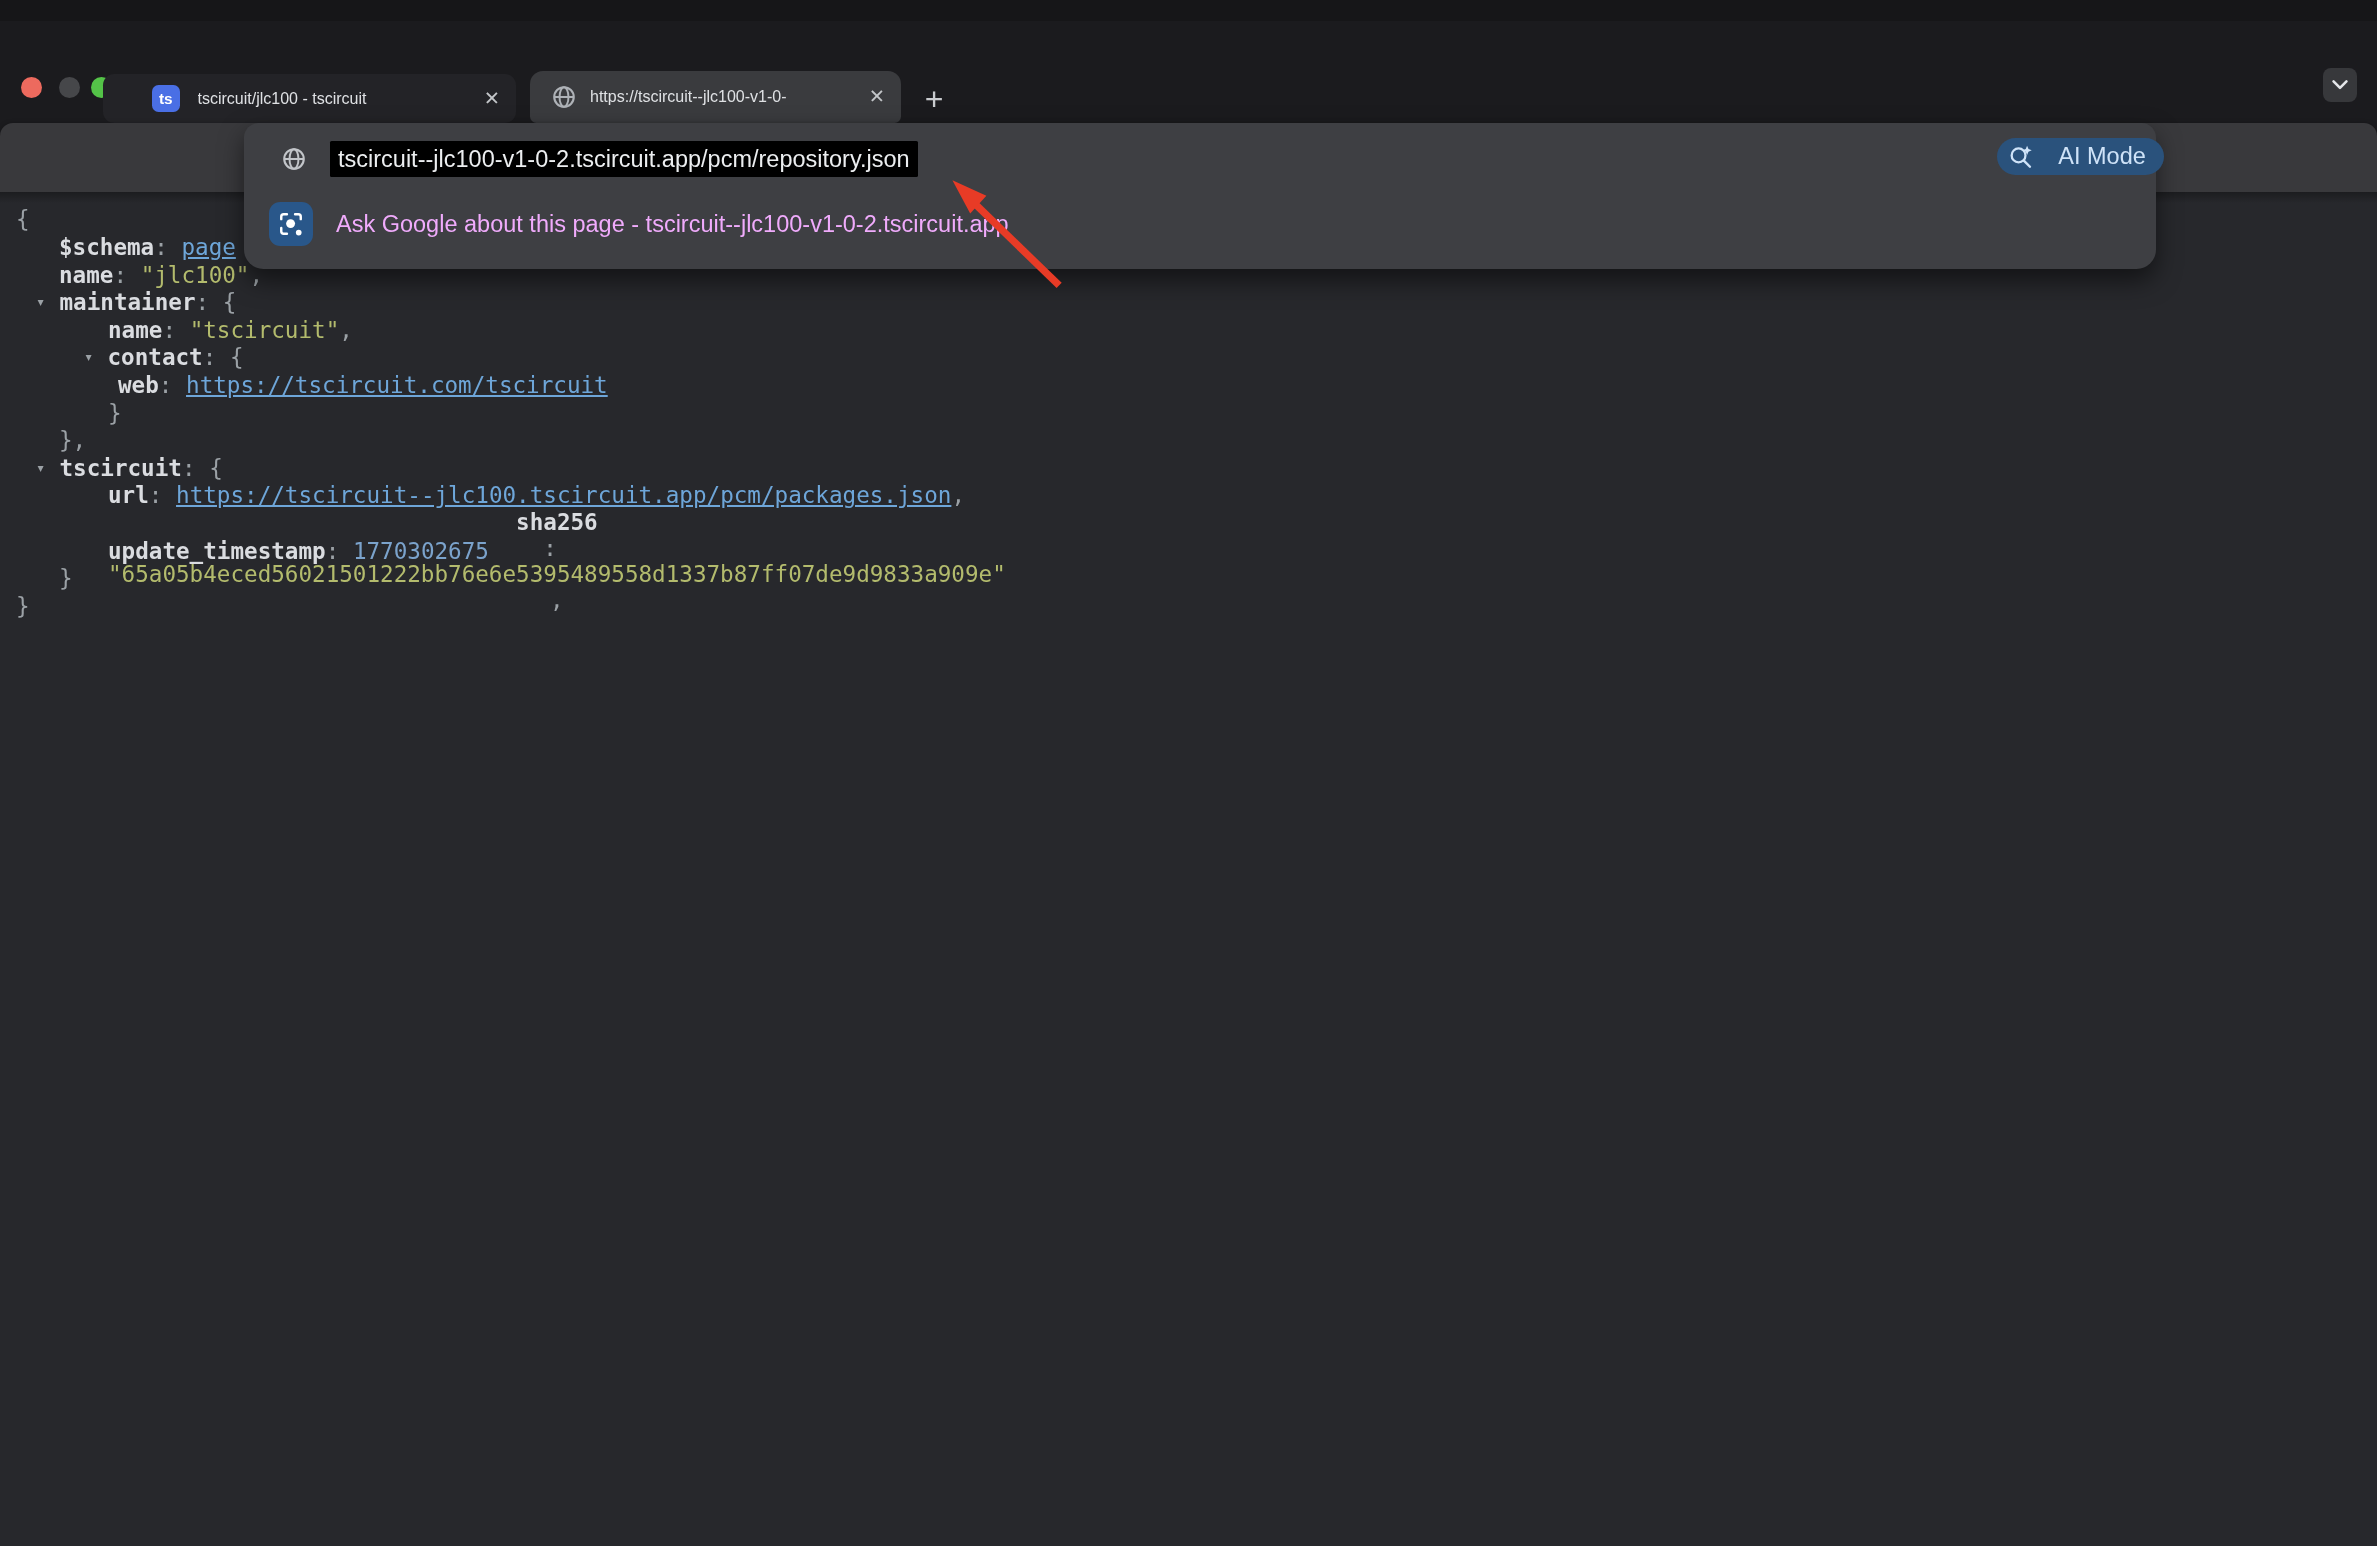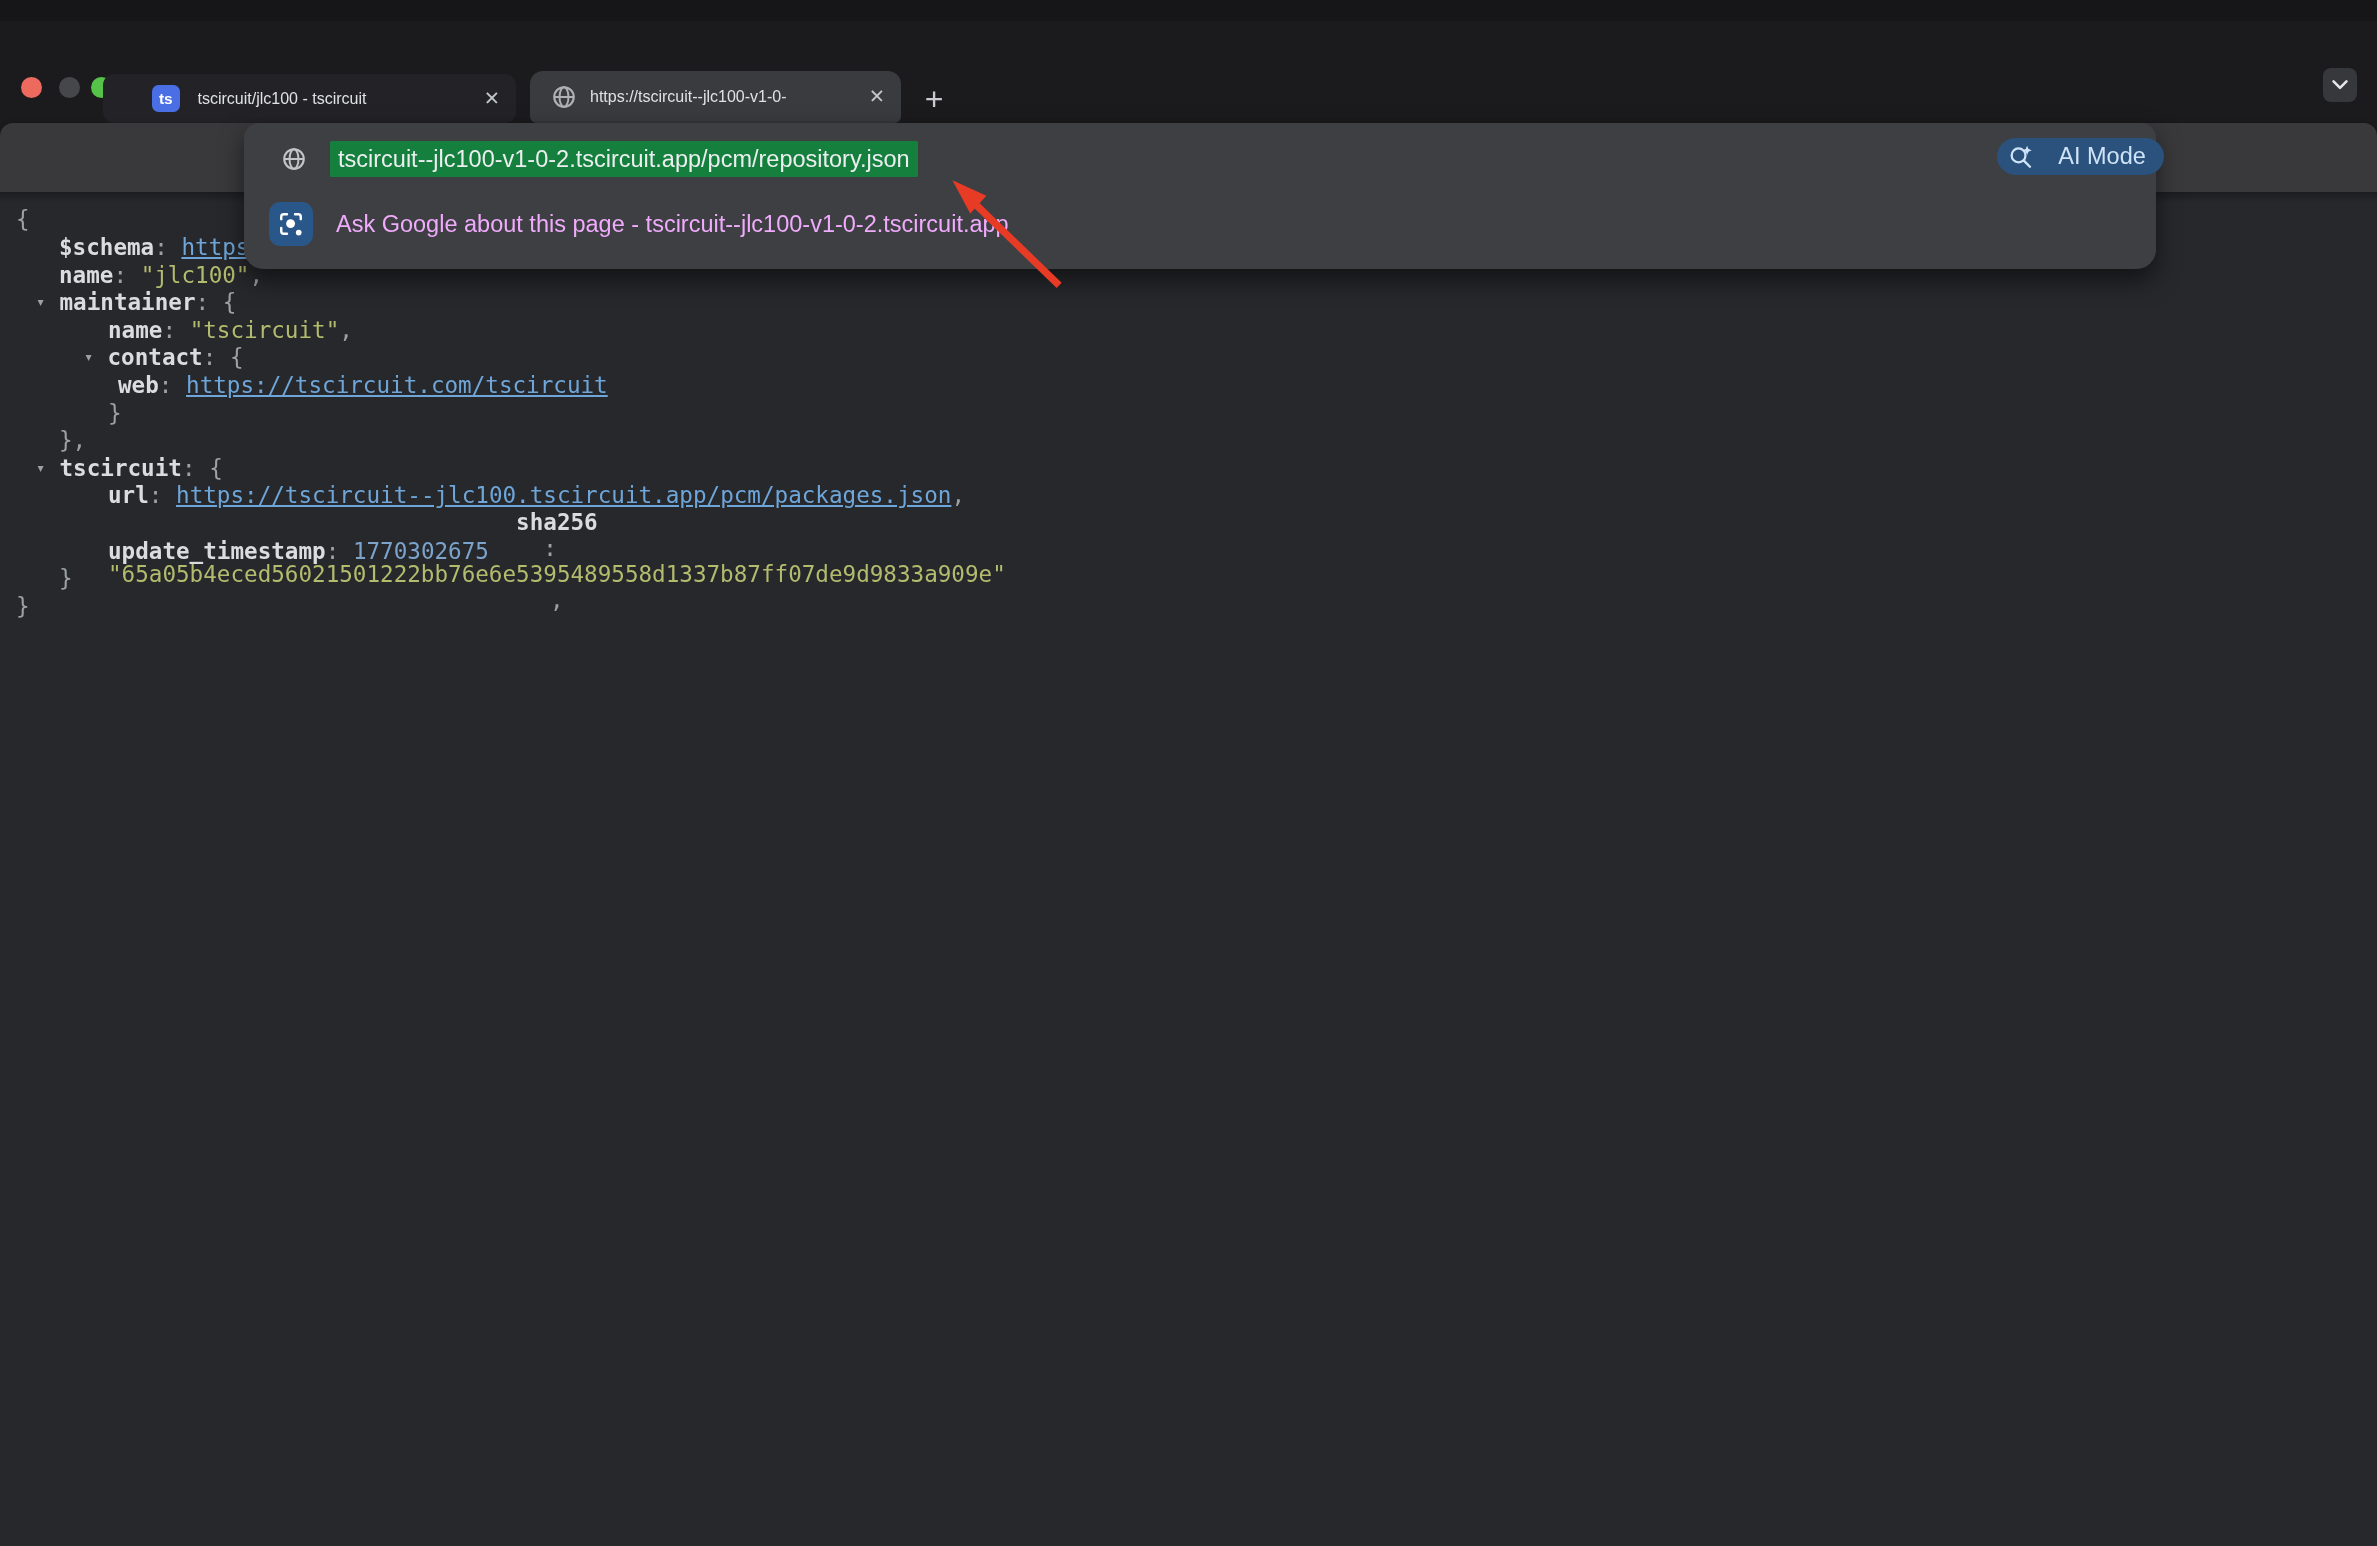--- a/index.html
+++ b/index.html
@@ -45,21 +45,21 @@
   .avatar::after { content:""; position:absolute; left:13.7px; top:11.3px; width:5.7px; height:16px;
                    background:#20241d; border-radius:2.4px; }
   .menudots { position:absolute; left:2337px; top:139px; width:6.5px; height:36px; }
   .menudots i { position:absolute; left:0; width:5.7px; height:5.7px; border-radius:50%; background:#d3d5d8; }
   .menudots i:nth-child(1){top:1.6px}.menudots i:nth-child(2){top:15.4px}.menudots i:nth-child(3){top:29px}
 
   
   .panel { position:absolute; left:244px; top:123px; width:1912px; height:146px;
            background:#3e3f43; border-radius:14.6px 14.6px 19.4px 19.4px;
            box-shadow:0 11.3px 24px rgba(0,0,0,.5); z-index:5; }
-  .urlsel { position:absolute; left:330px; top:141px; height:36px; background:#15803d; border-radius:1.6px;
+  .urlsel { position:absolute; left:330px; top:141px; height:36px; background:#000000; border-radius:1.6px;
             color:#eceef0; font-size:23.5px; line-height:36px; padding:0 8px; white-space:nowrap; z-index:6; }
   .omni-globe { position:absolute; left:281px; top:146px; z-index:6; }
   .aimode { position:absolute; left:1997px; top:138px; height:37px; border-radius:18.6px; background:#2a527c;
             display:flex; align-items:center; gap:24px; padding:0 18px 0 11.3px; z-index:6; }
   .aimode span { color:#cfe3f8; font-size:23.5px; font-weight:500; }
   .sugg-icon { position:absolute; left:269px; top:202px; width:44px; height:44px; border-radius:11.3px;
                background:#29578a; display:flex; align-items:center; justify-content:center; z-index:6; }
   .suggtext { position:absolute; left:336px; top:206px; height:36px; line-height:36px; color:#f0abfc;
               font-size:23.5px; white-space:nowrap; z-index:6; }
 
@@ -172,21 +172,21 @@
       <path d="M4 21 v4 a3 3 0 0 0 3 3 h4" fill="none" stroke="#fff" stroke-width="3" stroke-linecap="round"></path>
       <circle cx="15.5" cy="15.5" r="5.5" fill="#fff"></circle>
       <circle cx="25.5" cy="26.5" r="3.5" fill="#fff"></circle>
     </svg>
   </div>
   <div class="suggtext">Ask Google about this page - tscircuit--jlc100-v1-0-2.tscircuit.app</div>
 
   <div class="content">
     <div class="jsonview">
         <div class="jline" style="padding-left: 16px;"><span class="tk-punc">{</span></div>
-        <div class="jline" style="padding-left: 59px;"><span class="tk-key">$schema</span><span class="tk-punc">: </span><span class="tk-link">https</span></div>
+        <div class="jline" style="padding-left: 59px;"><span class="tk-key">$schema</span><span class="tk-punc">: </span><span class="tk-link">page</span></div>
         <div class="jline" style="padding-left: 59px;"><span class="tk-key">name</span><span class="tk-punc">: </span><span class="tk-str">"jlc100"</span><span class="tk-punc">,</span></div>
         <div class="jline" style="padding-left: 36px;"><span class="jcaret">▾</span><span class="tk-key">maintainer</span><span class="tk-punc">: {</span></div>
         <div class="jline" style="padding-left: 108px;"><span class="tk-key">name</span><span class="tk-punc">: </span><span class="tk-str">"tscircuit"</span><span class="tk-punc">,</span></div>
         <div class="jline" style="padding-left: 84px;"><span class="jcaret">▾</span><span class="tk-key">contact</span><span class="tk-punc">: {</span></div>
         <div class="jline" style="padding-left: 118px;"><span class="tk-key">web</span><span class="tk-punc">: </span><span class="tk-link">https://tscircuit.com/tscircuit</span></div>
         <div class="jline" style="padding-left: 108px;"><span class="tk-punc">}</span></div>
         <div class="jline" style="padding-left: 59px;"><span class="tk-punc">},</span></div>
         <div class="jline" style="padding-left: 36px;"><span class="jcaret">▾</span><span class="tk-key">tscircuit</span><span class="tk-punc">: {</span></div>
         <div class="jline" style="padding-left: 108px;"><span class="tk-key">url</span><span class="tk-punc">: </span><span class="tk-link">https://tscircuit--jlc100.tscircuit.app/pcm/packages.json</span><span class="tk-punc">,</span></div>
         <div class="jline" style="padding-left: 108px; flex-direction: column;"><span class="tk-key">sha256</span><span class="tk-punc">: </span><span class="tk-str">"65a05b4eced56021501222bb76e6e5395489558d1337b87ff07de9d9833a909e"</span><span class="tk-punc">,</span></div>

